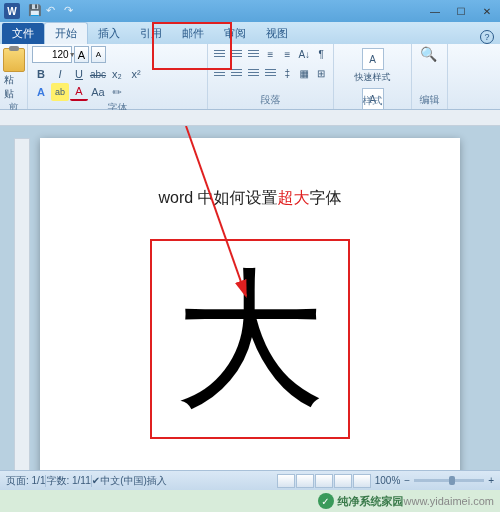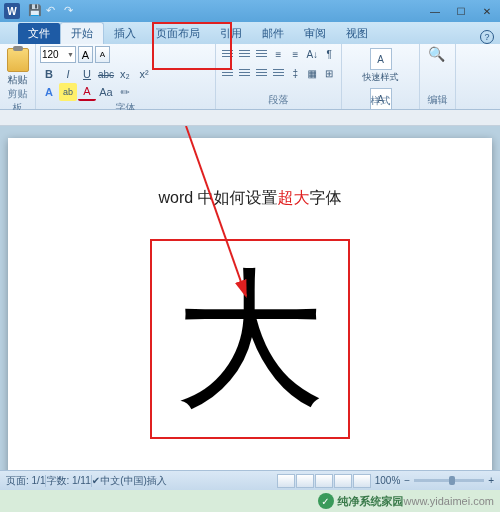--- a/index.html
+++ b/index.html
@@ -6,51 +6,51 @@
 body{width:500px;height:512px;background:#b8e0c8;position:relative;overflow:hidden}
 .titlebar{height:22px;background:linear-gradient(#6fb5e8,#5aa5dc);display:flex;align-items:center;font-size:11px;color:#fff;position:relative}
 .titlebar .wicon{width:16px;height:16px;background:#2b579a;color:#fff;margin:0 4px;display:flex;align-items:center;justify-content:center;font-size:10px;font-weight:bold;border-radius:2px}
 .titlebar .qat{display:flex;gap:4px;margin-left:4px}
 .titlebar .qat span{width:14px;height:14px;opacity:.8}
 .titlebar .title{position:absolute;left:50%;transform:translateX(-50%);color:#333}
 .titlebar .winbtns{position:absolute;right:0;display:flex}
 .titlebar .winbtns div{width:26px;height:16px;display:flex;align-items:center;justify-content:center;font-size:10px;color:#333}
 .tabs{height:22px;background:linear-gradient(#cde6f7,#b8d8ef);display:flex;align-items:flex-end;font-size:11px}
 .tabs .tab{padding:3px 10px;color:#2a5a8a;cursor:pointer}
-.tabs .tab.file{background:#1e5ba5;color:#fff;border-radius:2px 2px 0 0;margin-left:18px}
+.tabs .tab.file{background:#1e5ba5;color:#fff;border-radius:2px 2px 0 0;margin-left:2px}
 .tabs .tab.active{background:#eaf2fa;border:1px solid #a8c8e4;border-bottom:none;border-radius:3px 3px 0 0}
 .tabs .help{margin-left:auto;margin-right:6px;color:#2a5a8a;width:14px;height:14px;border:1px solid #2a5a8a;border-radius:50%;display:flex;align-items:center;justify-content:center;font-size:9px}
 .ribbon{height:66px;background:linear-gradient(#f4f9fe,#dde9f5);display:flex;border-bottom:1px solid #a8c0d8;font-size:10px}
 .group{border-right:1px solid #c4d6e8;padding:2px 4px;display:flex;flex-direction:column;justify-content:space-between;position:relative}
 .group .glabel{text-align:center;color:#5a7a9a;font-size:10px;margin-top:auto}
-.clipboard{width:36px}
+.clipboard{width:28px}
 .clipboard .paste{display:flex;flex-direction:column;align-items:center;padding-top:2px}
 .clipboard .paste .icon{width:22px;height:24px;background:linear-gradient(#f8d878,#e8b848);border:1px solid #c89838;border-radius:2px;position:relative}
 .clipboard .paste .icon:before{content:"";position:absolute;top:-3px;left:5px;width:10px;height:5px;background:#888;border-radius:2px}
 .clipboard .paste .lbl{font-size:10px;color:#3a5a7a;margin-top:1px}
 .fontgrp{width:180px}
 .fontrow{display:flex;gap:2px;align-items:center;margin-bottom:2px}
 .fontname{width:100px;height:17px;border:1px solid #9ab4ce;background:#fff;font-size:10px;padding:1px 3px;display:flex;align-items:center;justify-content:space-between}
-.fontsize{width:36px;height:17px;border:1px solid #9ab4ce;background:#fff;font-size:10px;padding:1px 1px;display:flex;align-items:center;justify-content:space-between}
+.fontsize{width:36px;height:17px;border:1px solid #9ab4ce;background:#fff;font-size:10px;padding:1px 19px;display:flex;align-items:center;justify-content:space-between}
 .dd{font-size:7px;color:#666}
 .sizebtn{width:15px;height:17px;border:1px solid #9ab4ce;background:linear-gradient(#fff,#e4eef8);display:flex;align-items:center;justify-content:center;font-size:9px}
 .fmtrow{display:flex;gap:1px;align-items:center}
 .fbtn{width:18px;height:18px;display:flex;align-items:center;justify-content:center;font-size:11px;color:#3a5a7a;border-radius:2px}
 .redbox1{position:absolute;border:2px solid #e02020;pointer-events:none;z-index:5}
 .paragrp{width:126px}
 .prow{display:flex;gap:1px;margin-bottom:2px}
 .pbtn{width:17px;height:17px;display:flex;align-items:center;justify-content:center;font-size:10px;color:#3a5a7a}
 .lines{display:inline-block;width:11px;height:9px;background:repeating-linear-gradient(#5a7a9a 0 1px,transparent 1px 3px)}
 .stylegrp{width:78px;display:flex}
 .stylebtn{display:flex;flex-direction:column;align-items:center;padding:2px;font-size:9px;color:#3a5a7a}
 .styleicon{width:22px;height:22px;border:1px solid #a8c0d8;background:#fff;display:flex;align-items:center;justify-content:center;font-size:10px;margin-bottom:1px}
 .editgrp{width:36px;display:flex;flex-direction:column;align-items:center;padding-top:2px;font-size:9px;color:#3a5a7a}
 .ruler{height:16px;background:#e8eef4;border-bottom:1px solid #c4d0dc;position:relative;font-size:8px;color:#888}
 .docarea{height:360px;background:#b8d0e0;overflow:hidden;position:relative;display:flex;justify-content:center}
-.page{width:484px;background:#fff;margin-top:12px;box-shadow:0 2px 8px rgba(0,0,0,.3);position:relative;padding:50px 40px}
+.page{width:420px;background:#fff;margin-top:12px;box-shadow:0 2px 8px rgba(0,0,0,.3);position:relative;padding:50px 40px}
 .vruler{position:absolute;left:14px;top:12px;width:16px;height:340px;background:#e8eef4;border:1px solid #c4d0dc}
 .doctext{font-size:16px;text-align:center;color:#222}
 .doctext .red{color:#e02020}
 .bigchar{border:2px solid #e02020;width:200px;height:200px;margin:30px auto 0;display:flex;align-items:center;justify-content:center;font-family:"SimSun",serif;font-size:150px;line-height:1}
 .arrow{position:absolute;z-index:6;pointer-events:none}
 .statusbar{position:absolute;bottom:22px;left:0;right:0;height:20px;background:linear-gradient(#dae8f5,#c5d9ec);display:flex;align-items:center;font-size:10px;color:#3a5a7a;padding:0 6px;border-top:1px solid #a8c0d8}
 .statusbar .sep{width:1px;height:12px;background:#a8c0d8}
 .statusbar .zoom{margin-left:auto;display:flex;align-items:center;gap:4px}
 .zslider{width:70px;height:3px;background:#a8c0d8;position:relative}
 .zslider:before{content:"";position:absolute;left:50%;top:-3px;width:6px;height:9px;background:#7a98b6;border-radius:2px}
@@ -75,21 +75,20 @@
     <div>—</div>
     <div>☐</div>
     <div>✕</div>
   </div>
 </div>
 
 <div class="tabs">
   <div class="tab file">文件</div>
   <div class="tab active">开始</div>
   <div class="tab">插入</div>
-  <div class="tab">页面布局</div>
   <div class="tab">引用</div>
   <div class="tab">邮件</div>
   <div class="tab">审阅</div>
   <div class="tab">视图</div>
   <div class="help">?</div>
 </div>
 
 <div class="ribbon">
   <div class="group clipboard">
     <div class="paste">

